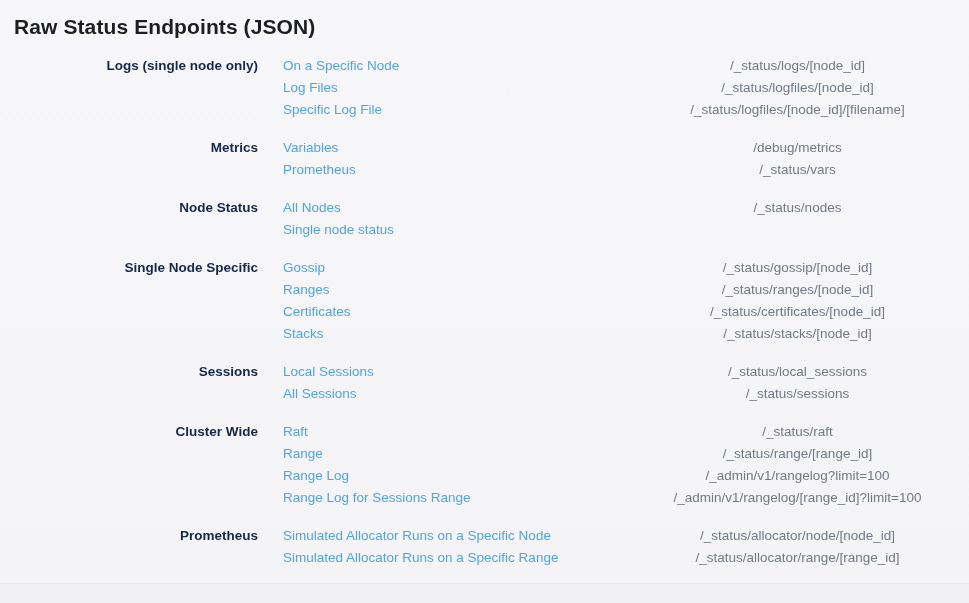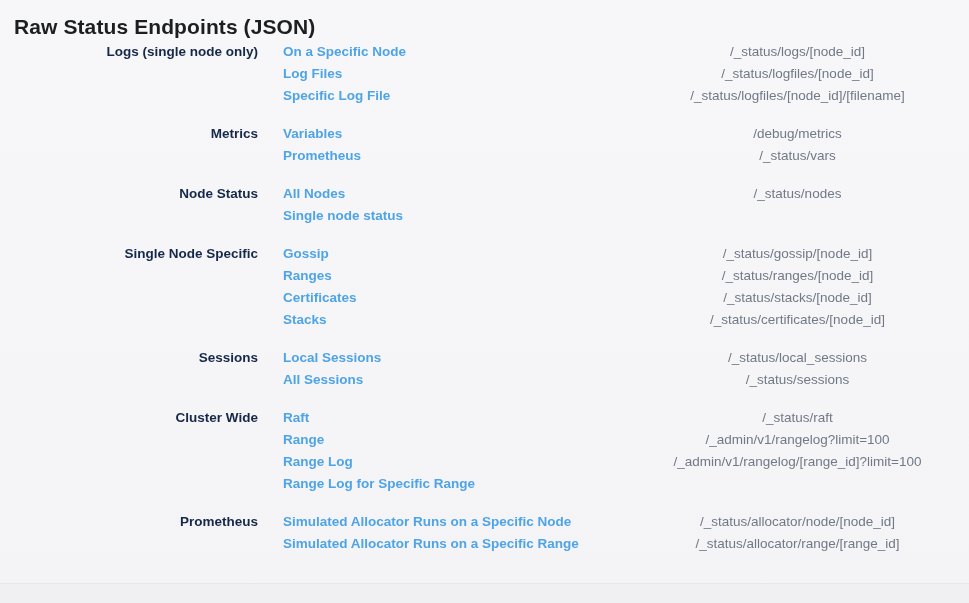--- a/index.html
+++ b/index.html
@@ -17,20 +17,21 @@
   }
   .page-title {
     font-size: 21px;
     font-weight: 600;
     color: #1c1e21;
     letter-spacing: 0.1px;
     margin: 0;
     line-height: 28px;
   }
   .sections {
+    margin-top: 14px;
   }
   .section {
     display: flex;
     margin-bottom: 16px;
   }
   .cat-col {
     width: 244px;
     text-align: right;
     flex: none;
   }
@@ -39,21 +40,20 @@
     font-weight: 600;
     color: #152849;
     line-height: 22px;
     display: block;
   }
   .links-col {
     width: 382px;
     padding-left: 25px;
     box-sizing: border-box;
     flex: none;
-    font-weight: bold;
   }
   .paths-col {
     flex: 1;
     text-align: center;
   }
   .endpoint-link {
     display: block;
     font-size: 13.5px;
     color: #4ea4e6;
     line-height: 22px;
@@ -134,22 +134,22 @@
     </div>
     <div class="links-col">
           <a class="endpoint-link" href="#">Gossip</a>
           <a class="endpoint-link" href="#">Ranges</a>
           <a class="endpoint-link" href="#">Certificates</a>
           <a class="endpoint-link" href="#">Stacks</a>
         </div>
     <div class="paths-col">
           <span class="endpoint-path">/_status/gossip/[node_id]</span>
           <span class="endpoint-path">/_status/ranges/[node_id]</span>
+          <span class="endpoint-path">/_status/certificates/[node_id]</span>
           <span class="endpoint-path">/_status/stacks/[node_id]</span>
-          <span class="endpoint-path">/_status/certificates/[node_id]</span>
         </div>
   </div>
 
   <div class="section">
     <div class="cat-col">
       <span class="category-label">Sessions</span>
     </div>
     <div class="links-col">
           <a class="endpoint-link" href="#">Local Sessions</a>
           <a class="endpoint-link" href="#">All Sessions</a>
@@ -161,24 +161,25 @@
   </div>
 
   <div class="section">
     <div class="cat-col">
       <span class="category-label">Cluster Wide</span>
     </div>
     <div class="links-col">
           <a class="endpoint-link" href="#">Raft</a>
           <a class="endpoint-link" href="#">Range</a>
           <a class="endpoint-link" href="#">Range Log</a>
-          <a class="endpoint-link" href="#">Range Log for Specific Range</a>
+          <a class="endpoint-link" href="#">Range Log for Sessions Range</a>
         </div>
     <div class="paths-col">
           <span class="endpoint-path">/_status/raft</span>
+          <span class="endpoint-path">/_status/range/[range_id]</span>
           <span class="endpoint-path">/_admin/v1/rangelog?limit=100</span>
           <span class="endpoint-path">/_admin/v1/rangelog/[range_id]?limit=100</span>
         </div>
   </div>
 
   <div class="section">
     <div class="cat-col">
       <span class="category-label">Prometheus</span>
     </div>
     <div class="links-col">

